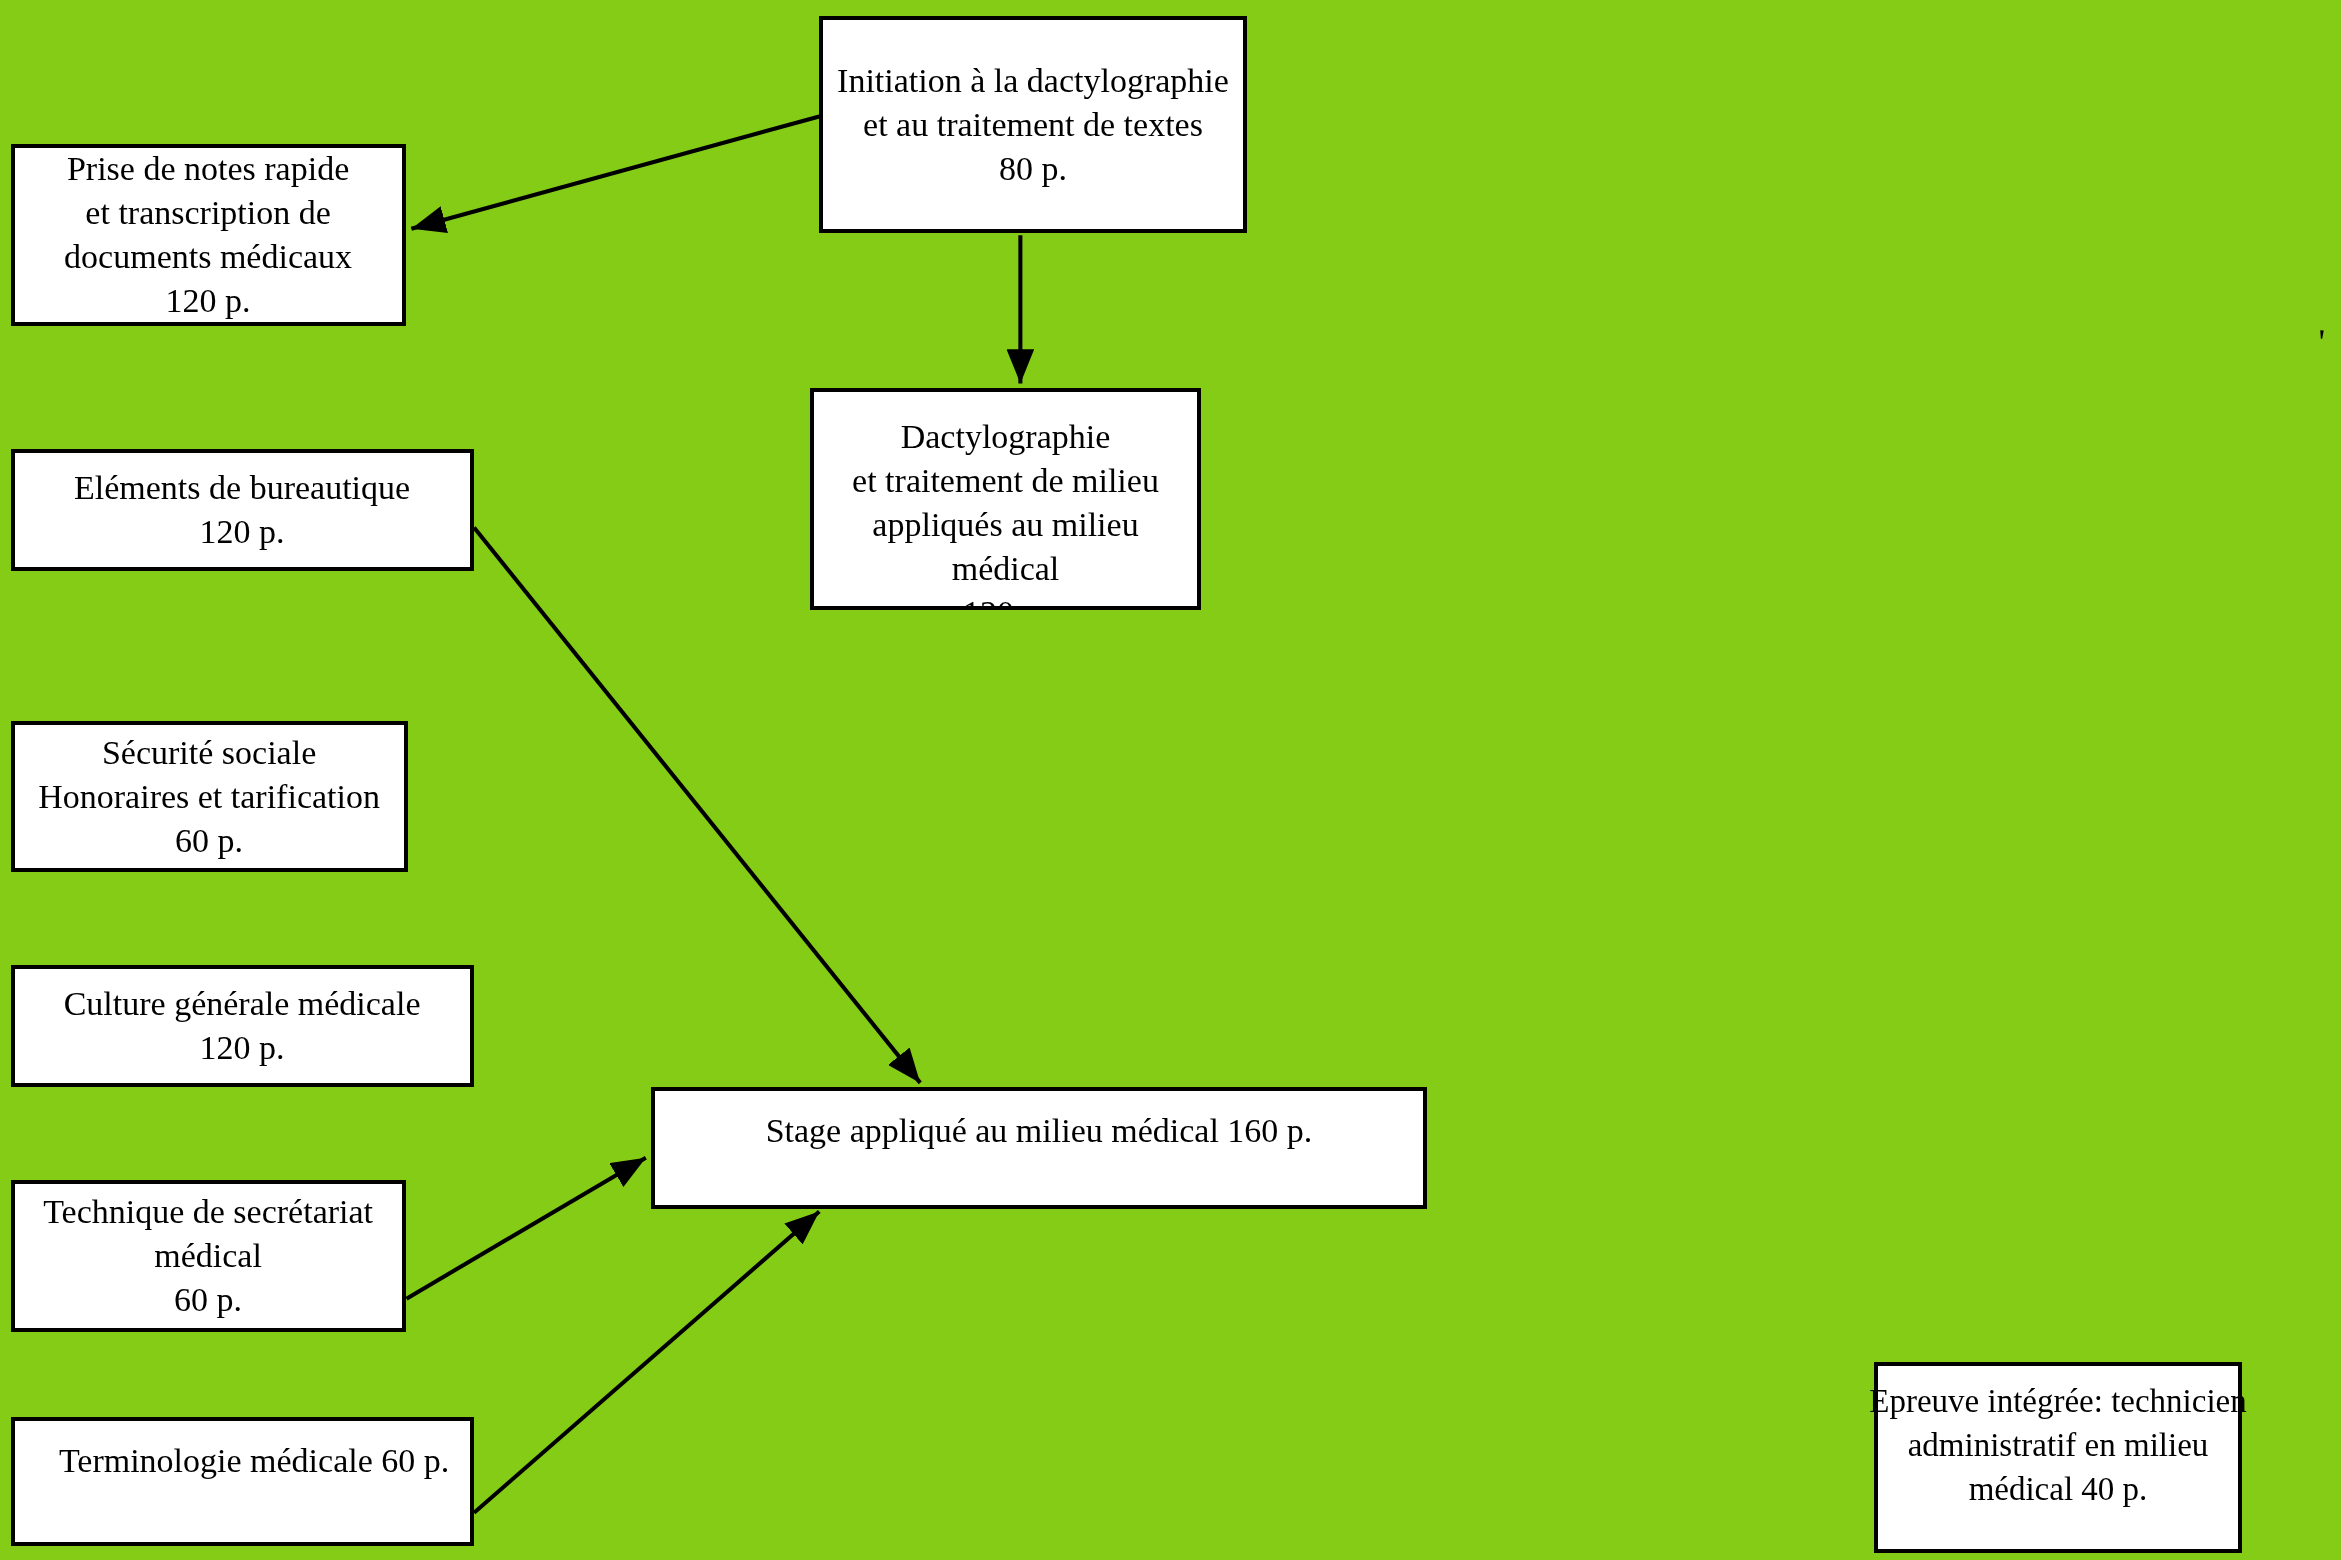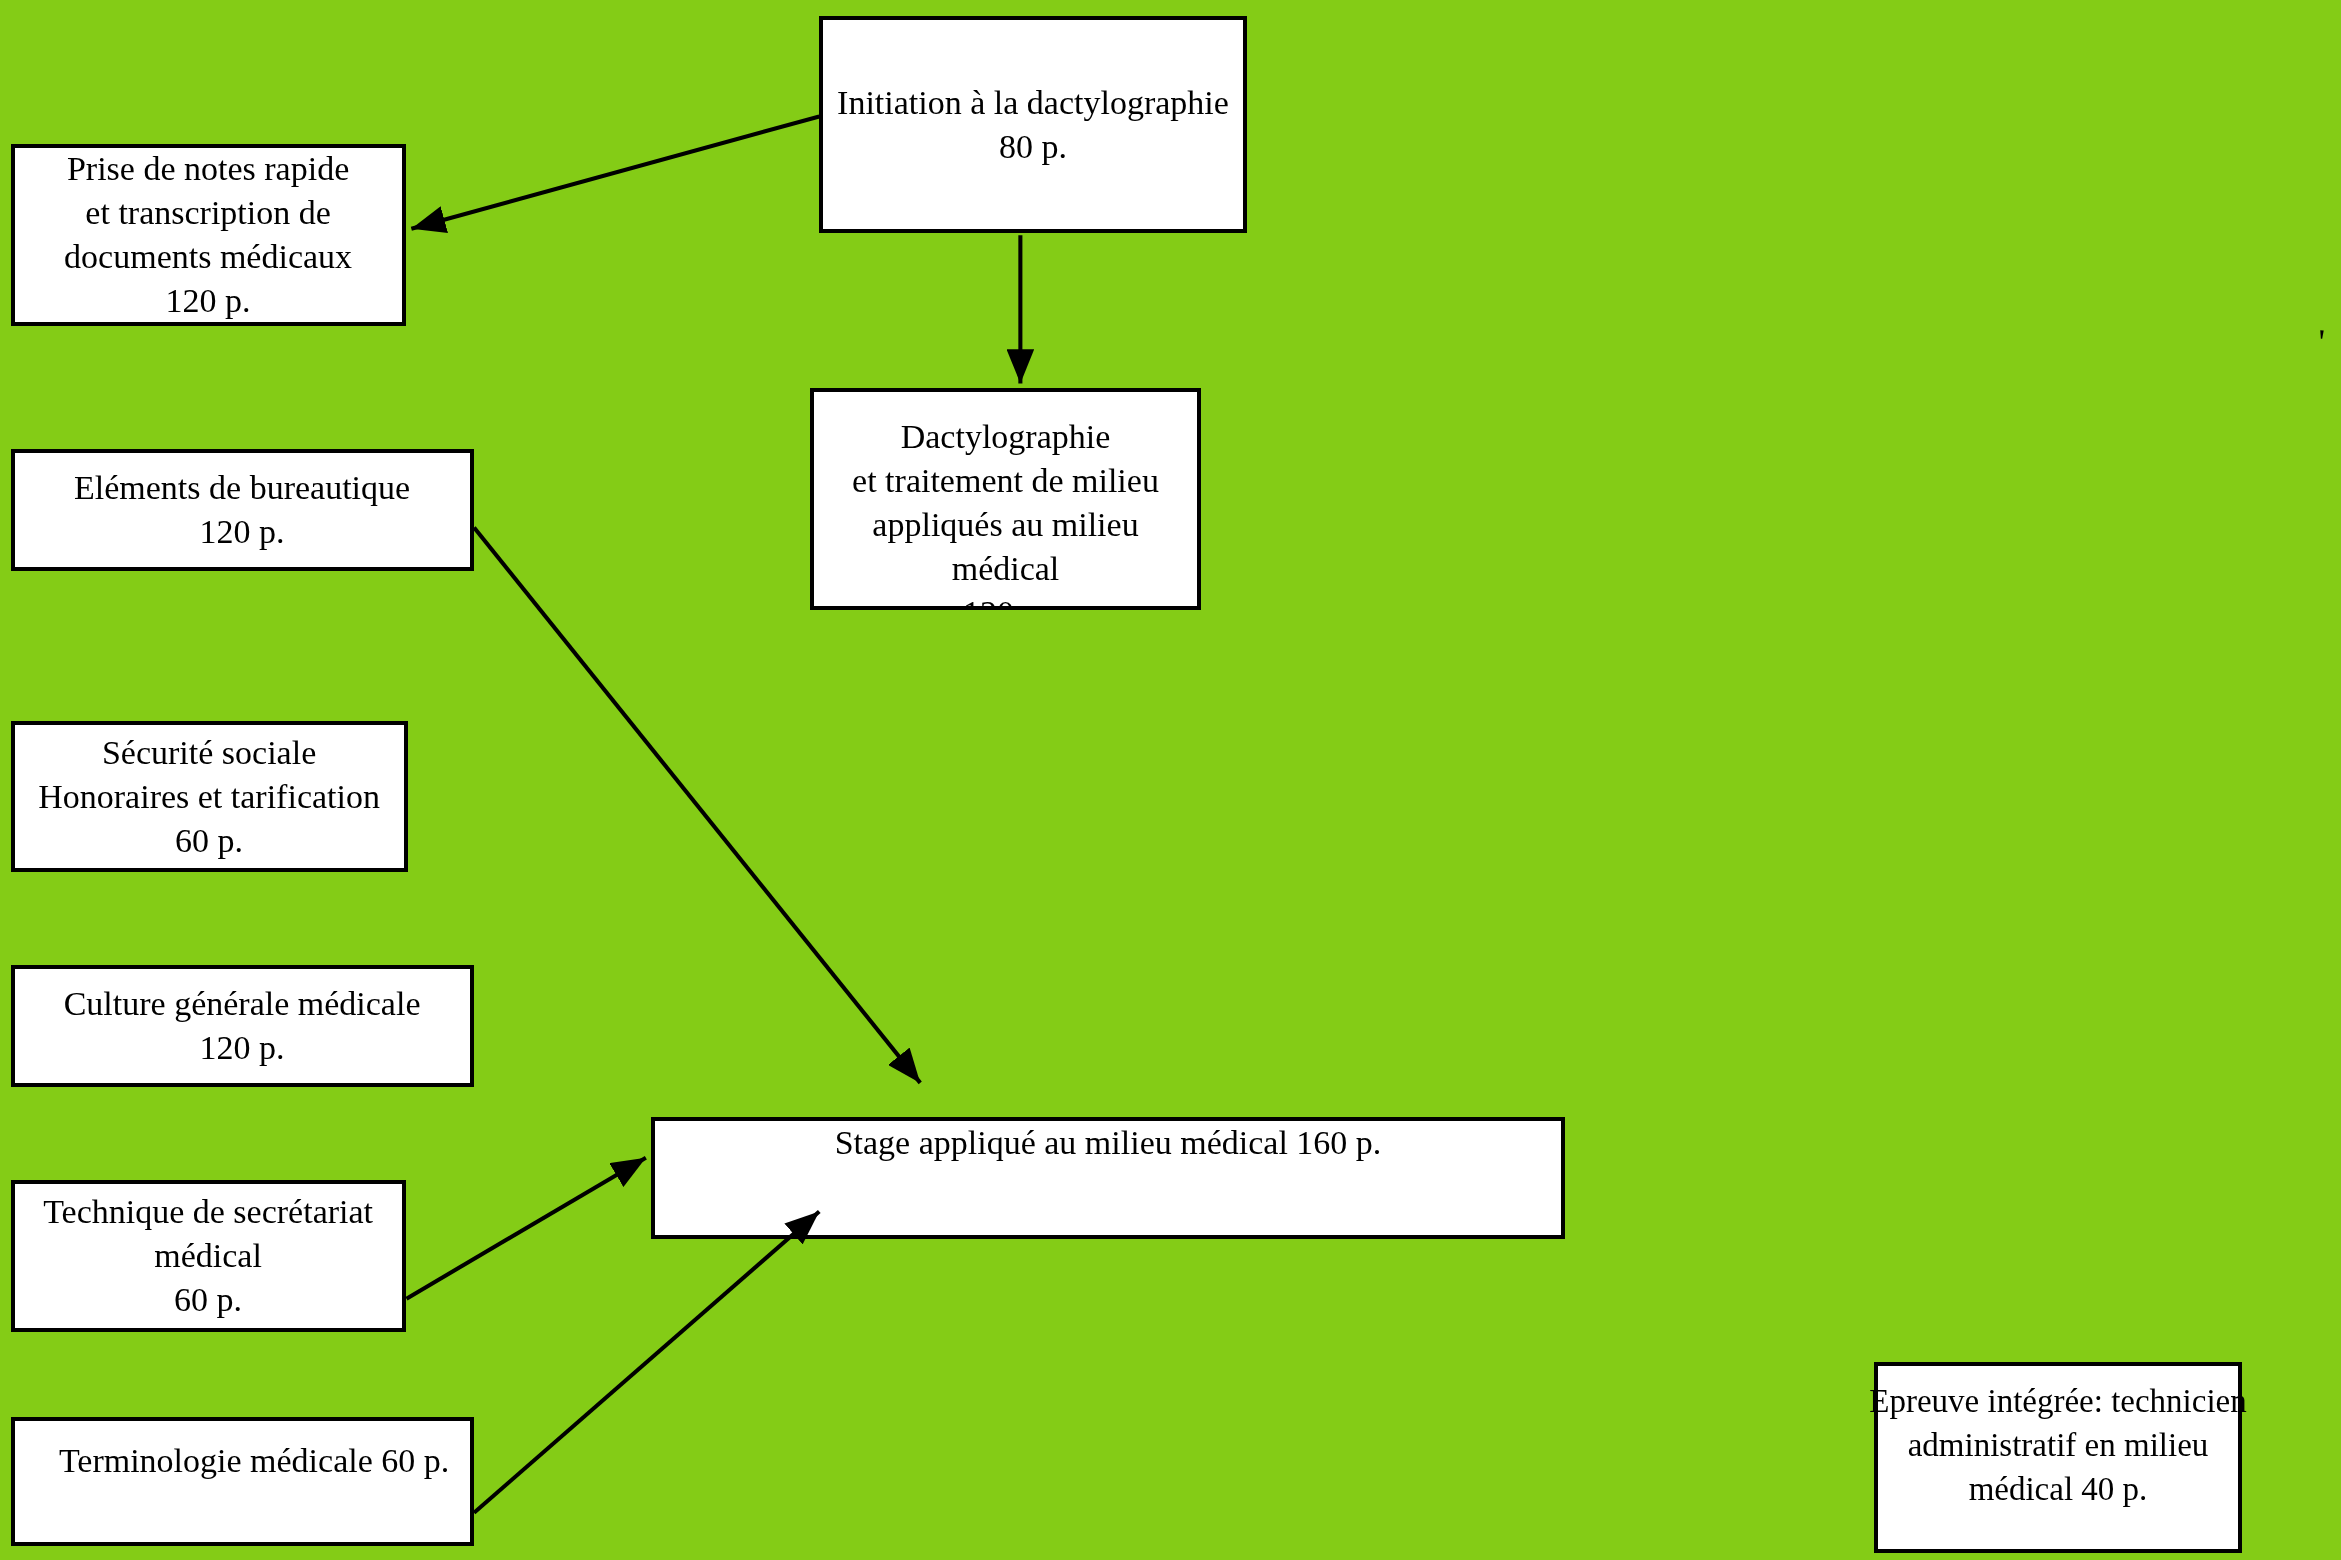--- a/index.html
+++ b/index.html
@@ -29,21 +29,21 @@
   .box span{display:block;white-space:nowrap;}
   
   #box-initiation  {left:819px; top:16.3px;   width:428px;  height:217px;}
   #box-prise       {left:10.6px;   top:144px;  width:395px;  height:182px;}
   #box-dactylo     {left:810px;  top:388px;  width:391px;  height:222px; padding-top:23px;}
   #box-elements    {left:10.6px;   top:449px;  width:463px;  height:122px;}
   #box-securite    {left:10.6px;   top:721px;  width:397px;  height:151px;}
   #box-culture     {left:10.6px;   top:965px; width:463px;  height:122px;}
   #box-technique   {left:10.6px;   top:1180px; width:395px;  height:152px;}
   #box-terminologie{left:10.6px;   top:1417px; width:463px;  height:129px; padding-top:18px;padding-left:24px;}
-  #box-stage       {left:651px;  top:1117px; width:914px; height:122px; }
+  #box-stage       {left:651px;  top:1087px; width:776px; height:122px; padding-top:18px;}
   #box-epreuve     {left:1874px; top:1362px; width:368px;  height:191px; padding-top:13px; font-size:33px;}
   .arrow-layer{
     position:absolute;left:0;top:0;width:2342px;height:1560px;
     pointer-events:none;
   }
   .arrow-layer line{stroke:#000000;stroke-width:5;}
   .stray-mark{
     position:absolute;
     left:2318px;top:324px;
     font-size:36px;
@@ -51,20 +51,21 @@
     transform:rotate(3deg);
   }
 </style>
 </head>
 <body>
 
 <div class="canvas">
 
   <div class="box v-center" id="box-initiation">
     <span>Initiation à la dactylographie</span>
+    <span>et au traitement de textes</span>
     <span>80 p.</span>
   </div>
 
   <div class="box v-center" id="box-prise">
     <span>Prise de notes rapide</span>
     <span>et transcription de</span>
     <span>documents médicaux</span>
     <span>120 p.</span>
   </div>
 

